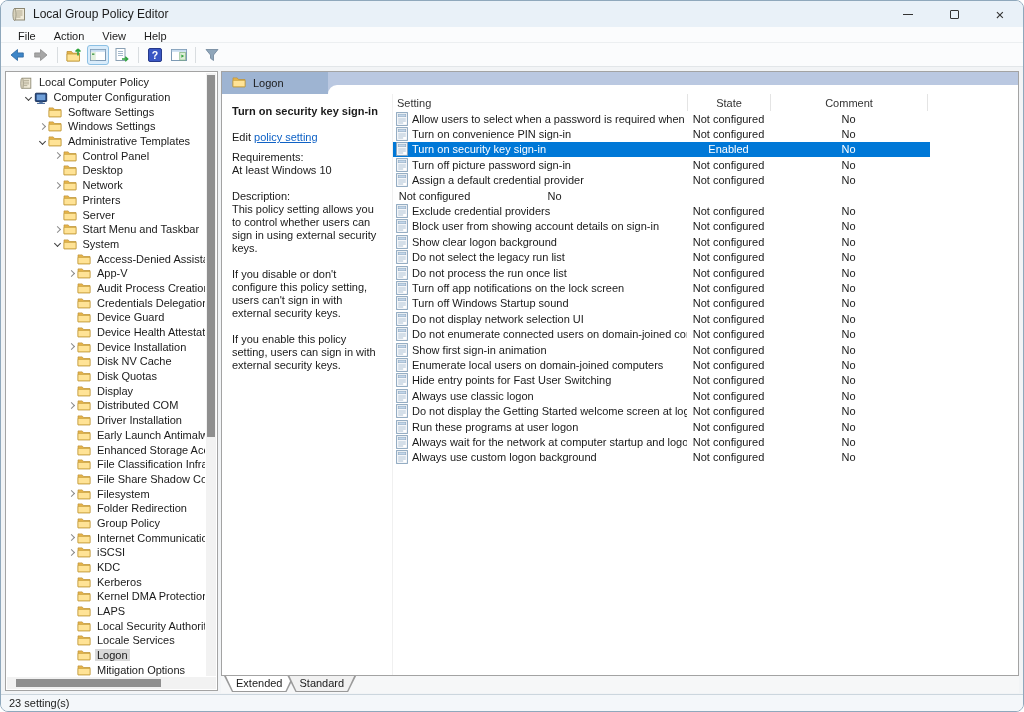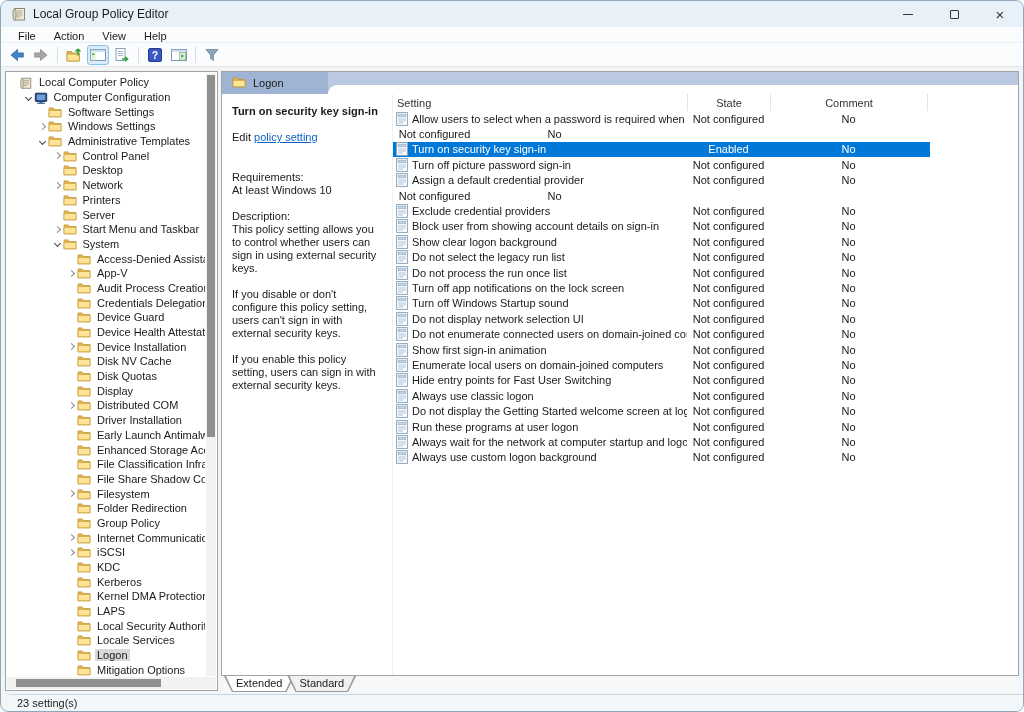--- a/index.html
+++ b/index.html
@@ -48,21 +48,21 @@
   .result-panel { position:absolute; left:220px; top:4px; right:4px; bottom:0; }
   .result-box { position:absolute; top:0; left:0; right:0; bottom:18px; border:1px solid #a3a3a3; background:#fff; overflow:hidden; }
   .band { position:relative; height:22px; background:#bac8e1; }
   .band-tab { position:absolute; left:0; top:0; bottom:0; width:106px; background:#9eb4d2; display:flex; align-items:center; padding-left:10px; gap:7px; font-size:11px; color:#1a1a1a; }
   .band-white { position:absolute; left:106px; right:0; bottom:0; height:9px; background:#fff; border-top-left-radius:9px; }
   .content { position:absolute; top:22px; left:0; right:0; bottom:0; display:flex; }
 
   
   .desc-pane { flex:0 0 171px; padding:11px 10px 0 10px; font-size:11px; line-height:13px; color:#1a1a1a; border-right:1px solid #f0f0f0; overflow:hidden; }
   .desc-title { font-weight:bold; margin-bottom:13px; }
-  .desc-edit { margin-bottom:27px; }
+  .desc-edit { margin-bottom:7px; }
   .desc-link { color:#0f62c6; text-decoration:underline; cursor:pointer; }
   .desc-block { margin-bottom:13px; }
 
   
   .list-pane { flex:1; position:relative; font-size:11px; color:#1a1a1a; }
   .list-header { display:flex; align-items:center; height:17px; width:538px; }
   .list-header .lcell { height:100%; display:flex; align-items:center; color:#333; }
   .c-setting { flex:0 0 294px; padding-left:4px; }
   .c-state { flex:0 0 83px; justify-content:center; text-align:center; }
   .c-comment { flex:0 0 157px; justify-content:center; text-align:center; }
@@ -77,21 +77,21 @@
   
   .tabstrip { position:absolute; left:0; right:0; bottom:1px; height:17px; background:#f6f7f8; }
   .tab { position:relative; float:left; height:16px; min-width:62px; margin-right:-7px; }
   .tab:first-child { margin-left:3px; }
   .tab-o { position:absolute; inset:0; background:#9a9a9a; clip-path:polygon(0 0, 100% 0, calc(100% - 8px) 100%, 8px 100%); }
   .tab-i { position:absolute; left:1px; right:1px; top:0; bottom:1px; background:#fff; clip-path:polygon(1px 0, calc(100% - 1px) 0, calc(100% - 8px) 100%, 8px 100%); }
   .tab.inactive .tab-i { background:#f1f1f1; }
   .tab-label { position:relative; display:block; text-align:center; font-size:11px; line-height:15px; color:#1a1a1a; padding:0 12px; }
 
   
-  .statusbar { position:absolute; left:8px; right:0; bottom:0; height:17px; background:#f4f7fa; border-top:1px solid #ccd6de; display:flex; align-items:center; padding-left:8px; }
+  .statusbar { position:absolute; left:0; right:0; bottom:0; height:17px; background:#f4f7fa; border-top:1px solid #ccd6de; display:flex; align-items:center; padding-left:8px; }
   .status-text { font-size:11px; color:#222; }
 </style>
 </head>
 <body>
 
 <div class="window">
 
   <div class="titlebar">
     <span class="title-icon">
       <svg viewBox="0 0 16 16" width="16" height="16">
@@ -653,20 +653,30 @@
     <rect x="2.2" y="2.2" width="7.6" height="2.6" fill="#c3d6ea" stroke="#8aa5bd" stroke-width="0.6"></rect>
     <path d="M2.2 7h7.6M2.2 9h7.6M2.2 11h5" stroke="#9fb7cd" stroke-width="0.9"></path>
   </svg>
 </span>
                     <span class="ltext">Allow users to select when a password is required when resu...</span>
                   </span>
     <span class="lcell c-state">Not configured</span>
     <span class="lcell c-comment">No</span>
   </div>
                 <div class="lrow">
+    <span class="lcell c-setting">
+                    <span class="doc-icon">
+  <svg viewBox="0 0 12 14" width="12" height="14">
+    <rect x="0.6" y="0.6" width="10.8" height="12.8" fill="#fff" stroke="#8aa5bd"></rect>
+    <rect x="2.2" y="2.2" width="7.6" height="2.6" fill="#c3d6ea" stroke="#8aa5bd" stroke-width="0.6"></rect>
+    <path d="M2.2 7h7.6M2.2 9h7.6M2.2 11h5" stroke="#9fb7cd" stroke-width="0.9"></path>
+  </svg>
+</span>
+                    <span class="ltext">Turn on convenience PIN sign-in</span>
+                  </span>
     <span class="lcell c-state">Not configured</span>
     <span class="lcell c-comment">No</span>
   </div>
                 <div class="lrow selected">
     <span class="lcell c-setting">
                     <span class="doc-icon">
   <svg viewBox="0 0 12 14" width="12" height="14">
     <rect x="0.6" y="0.6" width="10.8" height="12.8" fill="#fff" stroke="#8aa5bd"></rect>
     <rect x="2.2" y="2.2" width="7.6" height="2.6" fill="#c3d6ea" stroke="#8aa5bd" stroke-width="0.6"></rect>
     <path d="M2.2 7h7.6M2.2 9h7.6M2.2 11h5" stroke="#9fb7cd" stroke-width="0.9"></path>

